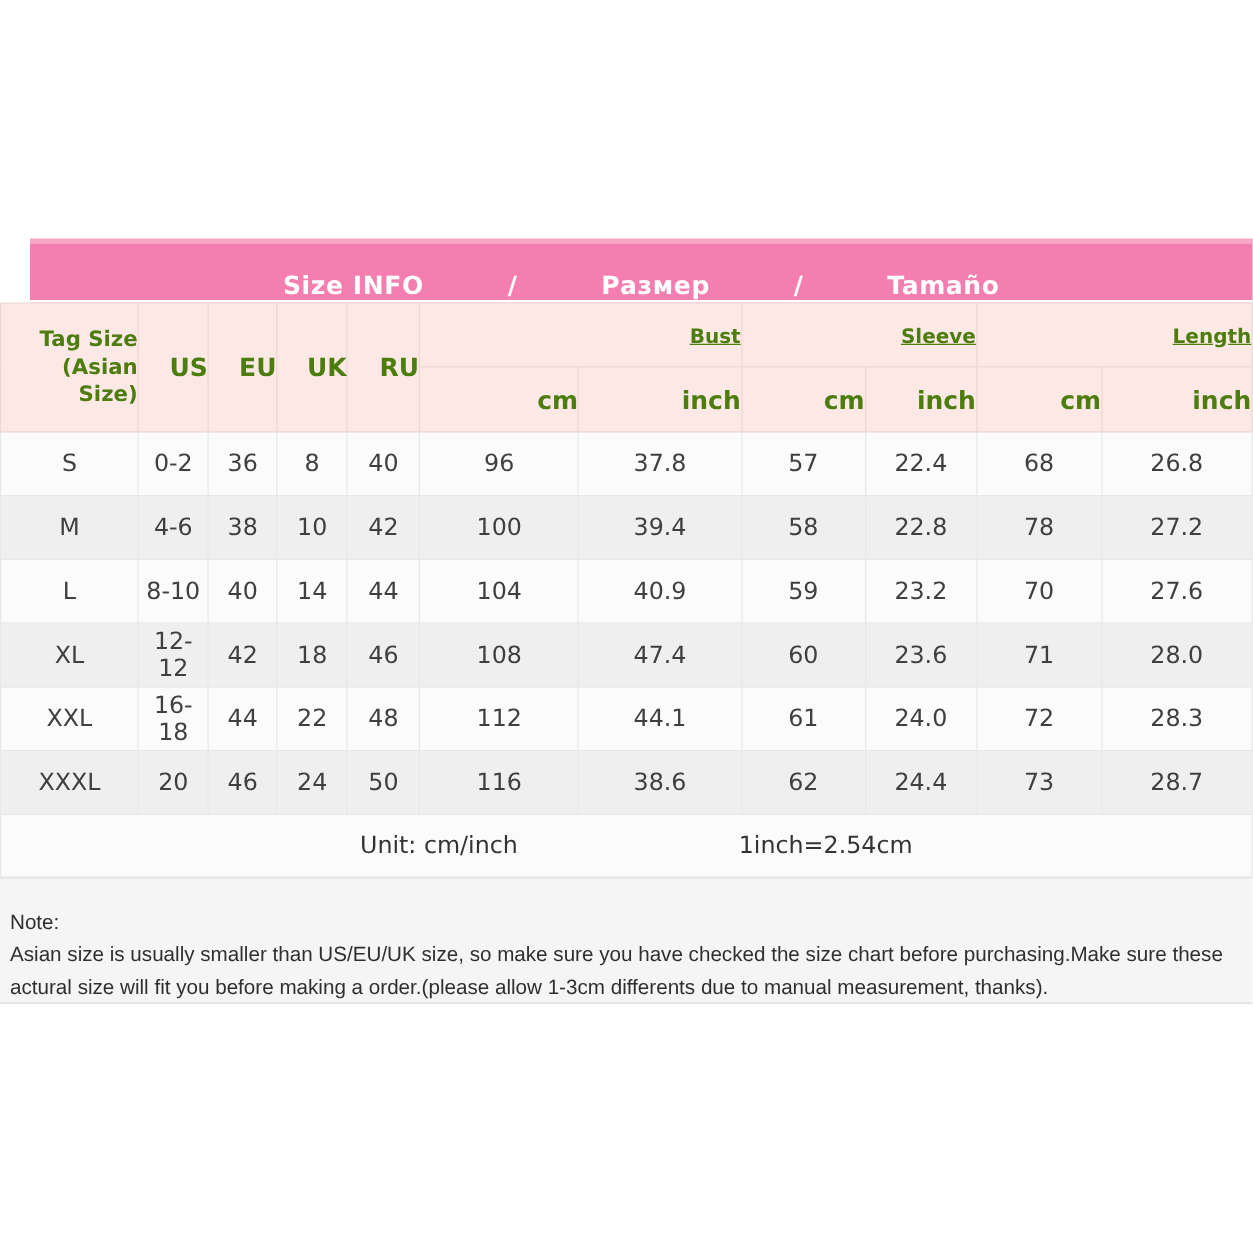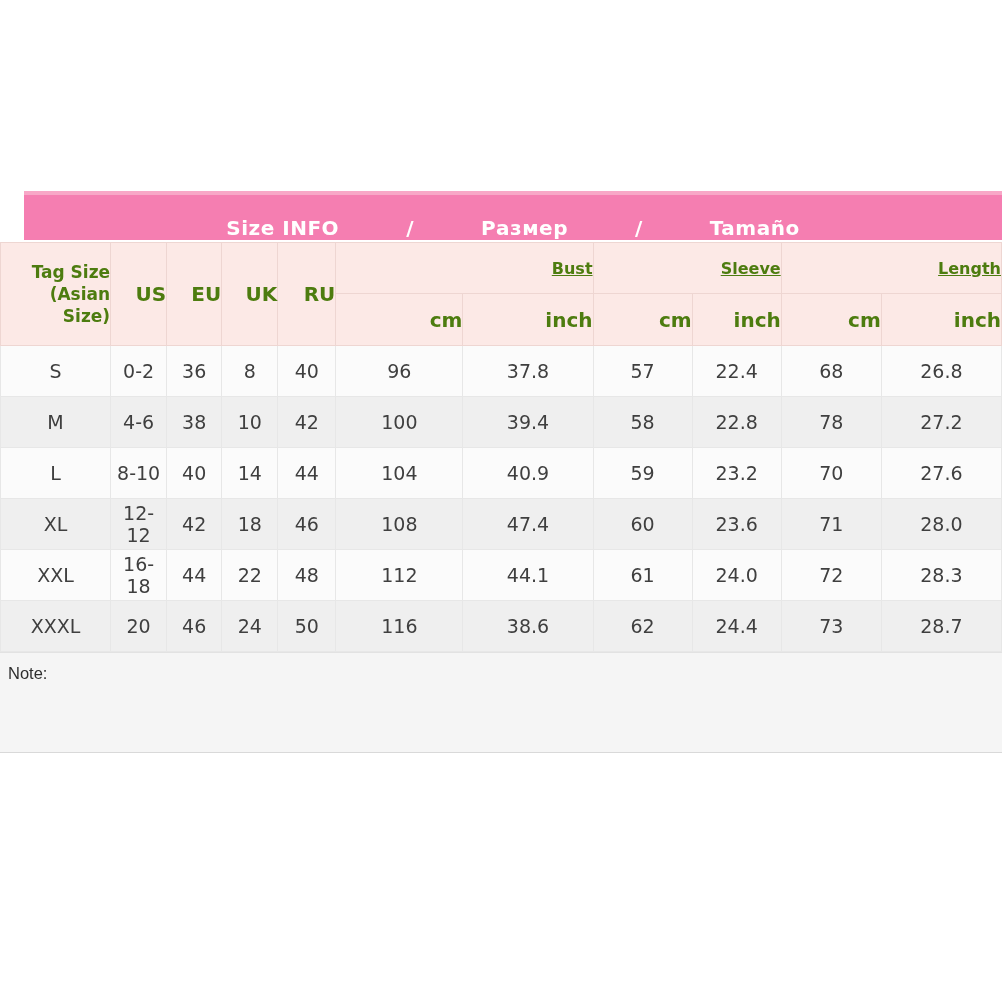--- a/index.html
+++ b/index.html
@@ -43,21 +43,21 @@
     border-bottom: 1px solid #e3e3e3;
     font-size: 19px; color: #333333; line-height: 49px;
   }
   .unit-strip .unit-label { position: absolute; left: 287px; }
   .unit-strip .unit-conversion { position: absolute; left: 590px; }
 
   
   .note-area {
     height: 101px; background: #f5f5f5;
     border-top: 1px solid #e2e2e2; border-bottom: 1px solid #d9d9d9;
-    padding: 7px 8px 0 8px;
+    padding: 22px 8px 0 8px;
     font-family: "Liberation Sans", sans-serif;
     font-size: 16.5px; color: #2f2f2f; line-height: 26px;
   }
 </style>
 </head>
 <body>
 
 <div class="chart-wrap">
 
   <div class="banner">
@@ -180,18 +180,23 @@
           <td>116</td>
           <td>38.6</td>
           <td>62</td>
           <td>24.4</td>
           <td>73</td>
           <td>28.7</td>
         </tr>
       </tbody>
   </table>
 
+  <div class="unit-strip">
+    <span class="unit-label">Unit: cm/inch</span>
+    <span class="unit-conversion">1inch=2.54cm</span>
+  </div>
 
   <div class="note-area">
     <div>Note:</div>
+    <div>Asian size is usually smaller than US/EU/UK size, so make sure you have checked the size chart before purchasing.Make sure these actural size will fit you before making a order.(please allow 1-3cm differents due to manual measurement, thanks).</div>
   </div>
 
 </div>
 
 </body></html>

